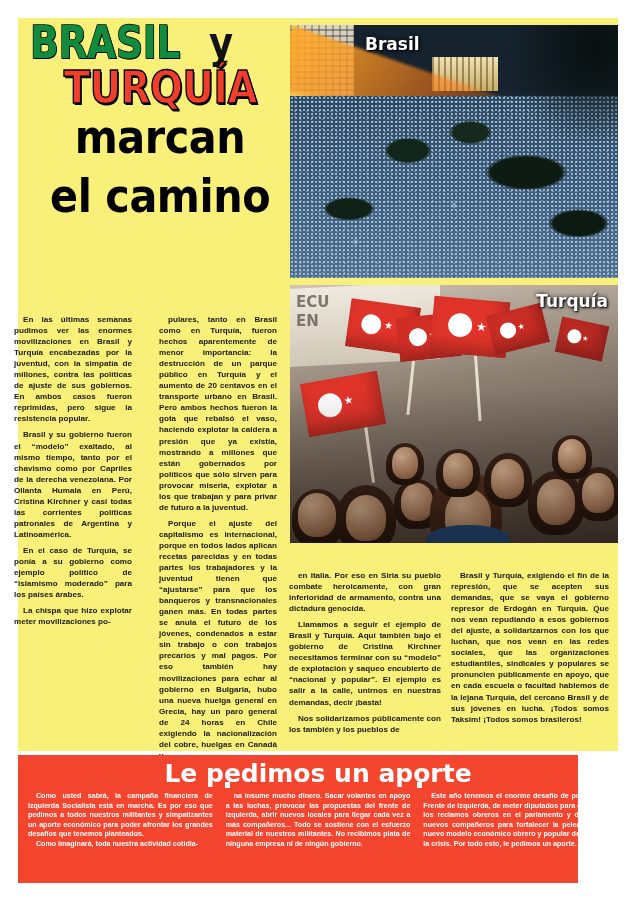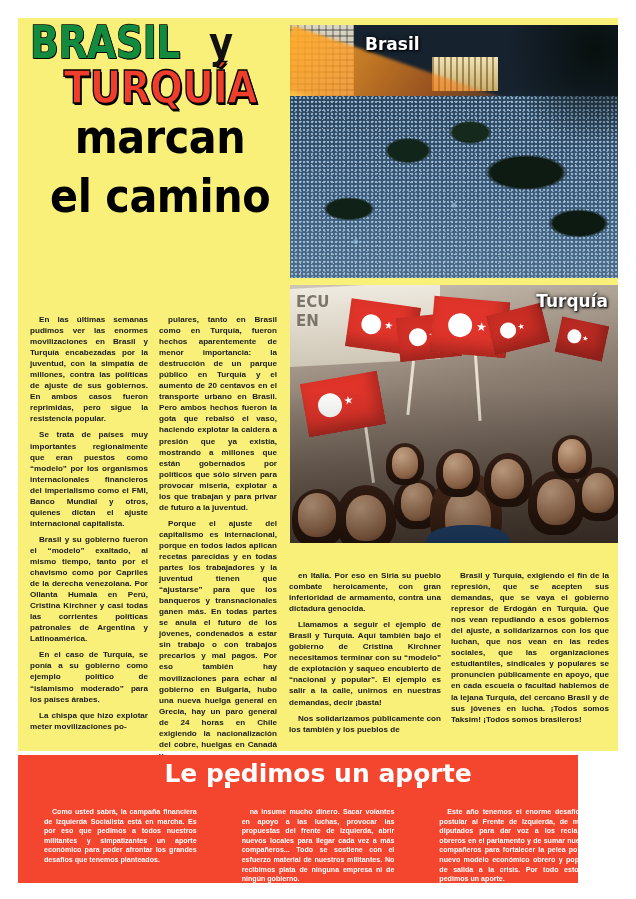--- a/index.html
+++ b/index.html
@@ -251,21 +251,21 @@
     font-family:"Liberation Sans", sans-serif;
     font-size:8.1px;
     line-height:11.05px;
     color:#1a1a1a;
     font-weight:bold;
     text-align:justify;
     -webkit-hyphens:auto;hyphens:auto;
   }
   .col p{margin:0 0 0 0;text-indent:9px;}
   .col p + p{margin-top:5px;}
-  .c1{left:30px;top:314px;width:118px;}
+  .c1{left:14px;top:314px;width:118px;}
   .c2{left:159px;top:314px;width:118px;}
   .c3{left:289px;top:570px;width:152px;}
   .c4{left:451px;top:570px;width:158px;}
 
   
   .red-zone{
     position:absolute;
     left:18px;top:755px;
     width:560px;height:128px;
     background:#f4452f;
@@ -289,21 +289,21 @@
   }
   .rcol{
     flex:1;
     color:#ffffff;
     font-family:"Liberation Sans", sans-serif;
     font-size:7.1px;
     line-height:9.6px;
     text-align:justify;
     font-weight:bold;
   }
-  .rcol p{margin:16px;text-indent:8px;}
+  .rcol p{margin:0;text-indent:8px;}
   .white-gap{
     position:absolute;
     background:#ffffff;
   }
 </style>
 </head>
 <body>
 
 <div class="page">
 
@@ -382,21 +382,20 @@
 
       <div class="hair" style="left:96px;bottom:58px;width:38px;height:42px;"></div>
       <div class="head" style="left:102px;bottom:64px;width:26px;height:32px;"></div>
     </div>
     <div class="tq-shade"></div>
     <div class="photo-label label-turquia">Turquía</div>
   </div>
 
   <div class="col c1">
     <p>En las últimas semanas pudimos ver las enormes movilizaciones en Brasil y Turquía encabezadas por la juventud, con la simpatía de millones, contra las políticas de ajuste de sus gobiernos. En ambos casos fueron reprimidas, pero sigue la resistencia popular.</p>
-    <p>Se trata de países muy importantes regionalmente que eran puestos como “modelo” por los organismos internacionales financieros del imperialismo como el FMI, Banco Mundial y otros, quienes dictan el ajuste internacional capitalista.</p>
     <p>Brasil y su gobierno fueron el “modelo” exaltado, al mismo tiempo, tanto por el chavismo como por Capriles de la derecha venezolana. Por Ollanta Humala en Perú, Cristina Kirchner y casi todas las corrientes políticas patronales de Argentina y Latinoamérica.</p>
     <p>En el caso de Turquía, se ponía a su gobierno como ejemplo político de “islamismo moderado” para los países árabes.</p>
     <p>La chispa que hizo explotar meter movilizaciones po-</p>
   </div>
 
   <div class="col c2">
     <p>pulares, tanto en Brasil como en Turquía, fueron hechos aparentemente de menor importancia: la destrucción de un parque público en Turquía y el aumento de 20 centavos en el transporte urbano en Brasil. Pero ambos hechos fueron la gota que rebalsó el vaso, haciendo explotar la caldera a presión que ya existía, mostrando a millones que están gobernados por políticos que sólo sirven para provocar miseria, explotar a los que trabajan y para privar de futuro a la juventud.</p>
     <p>Porque el ajuste del capitalismo es internacional, porque en todos lados aplican recetas parecidas y en todas partes los trabajadores y la juventud tienen que “ajustarse” para que los banqueros y transnacionales ganen más. En todas partes se anula el futuro de los jóvenes, condenados a estar sin trabajo o con trabajos precarios y mal pagos. Por eso también hay movilizaciones para echar al gobierno en Bulgaria, hubo una nueva huelga general en Grecia, hay un paro general de 24 horas en Chile exigiendo la nacionalización del cobre, huelgas en Canadá y</p>
   </div>
 

